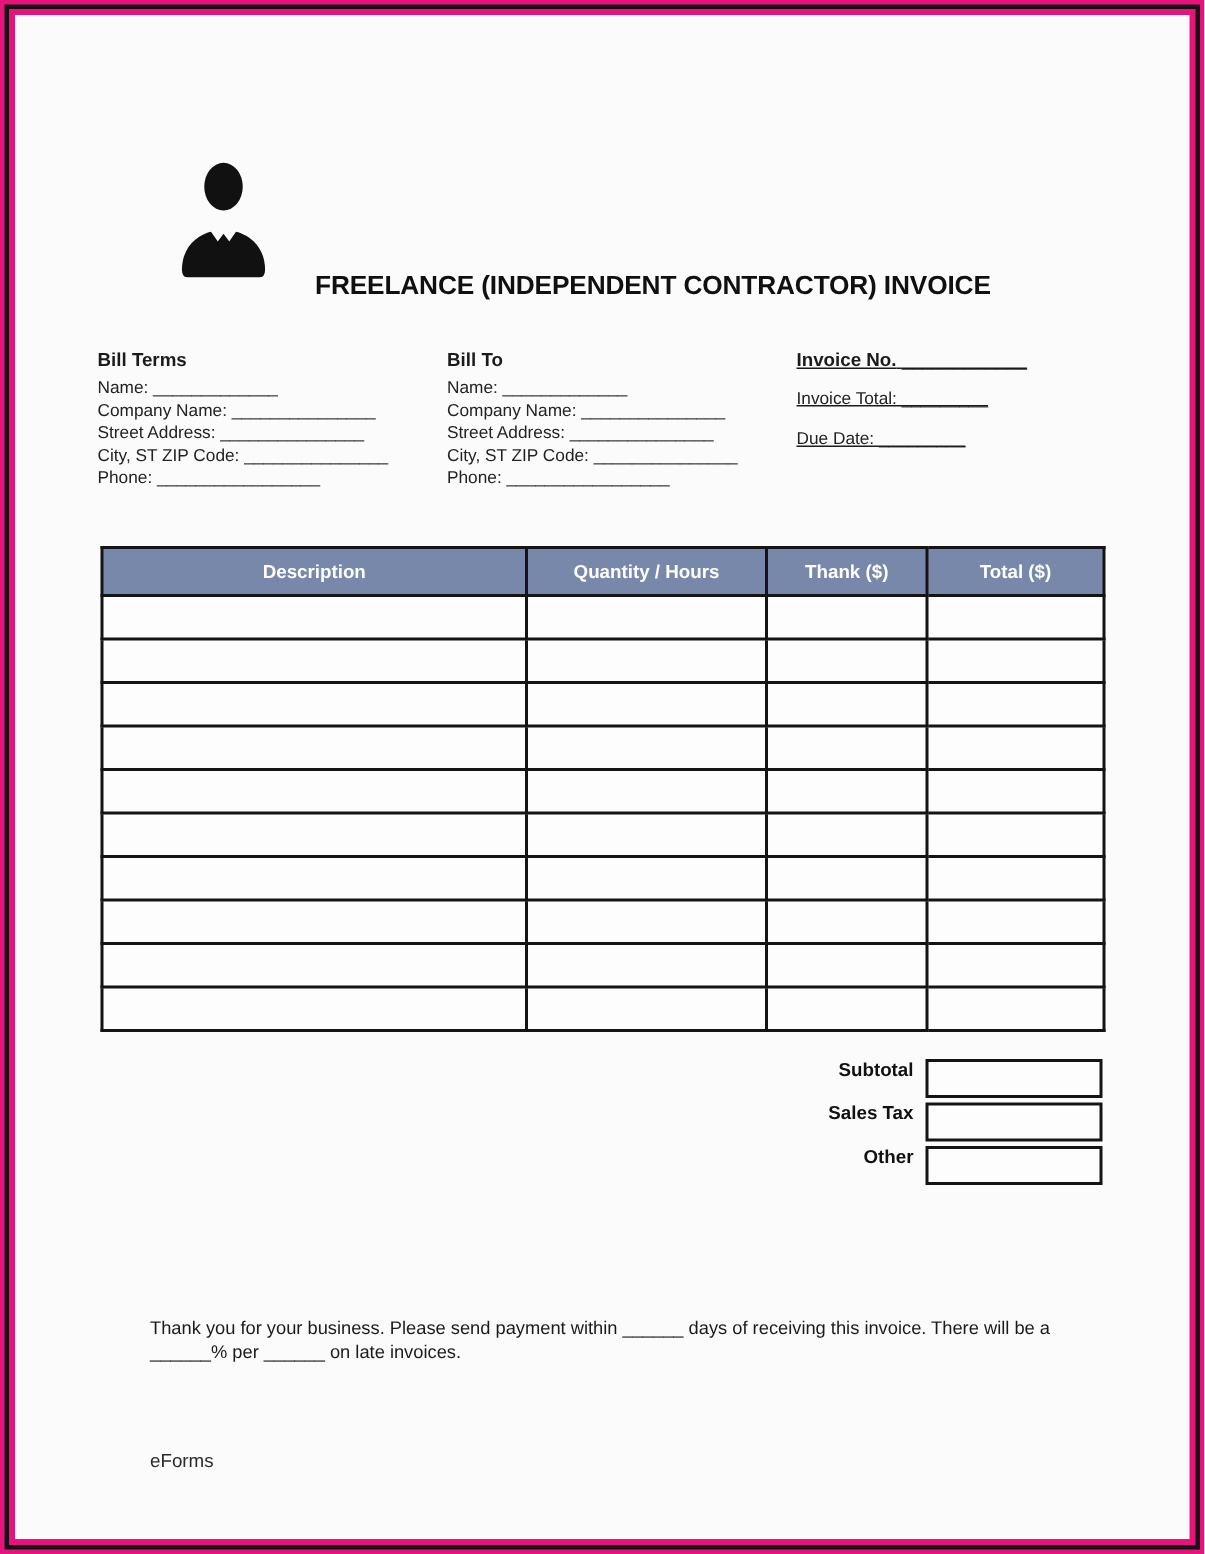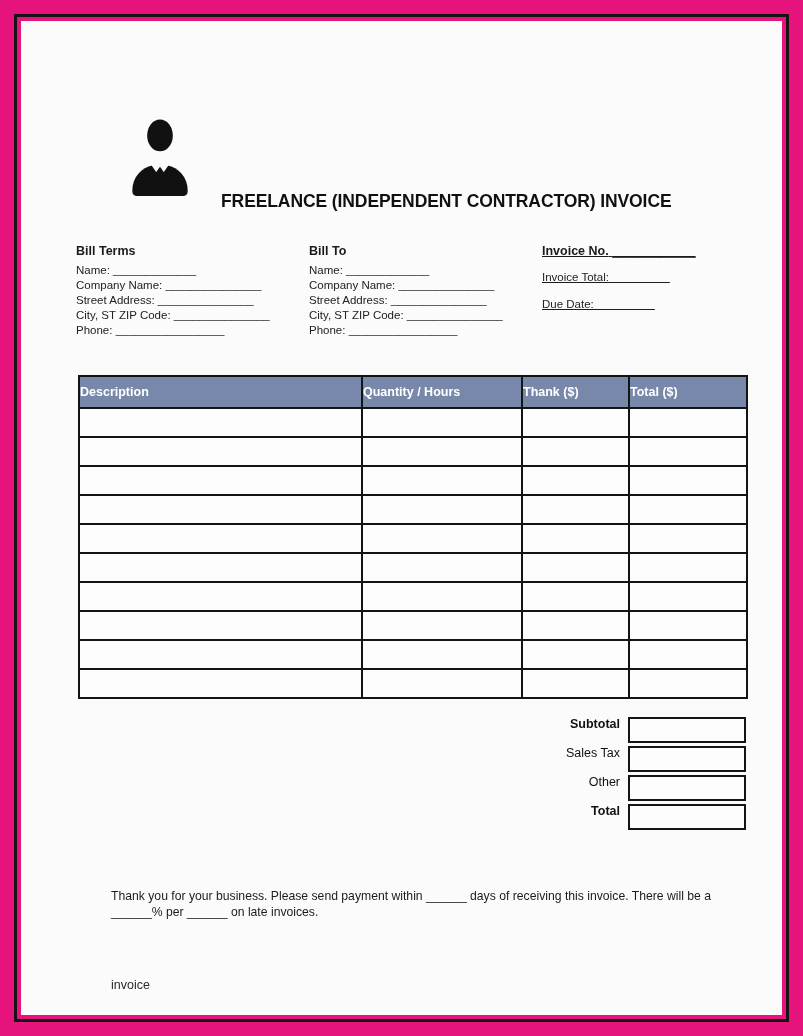--- a/index.html
+++ b/index.html
@@ -3,21 +3,21 @@
 <meta charset="utf-8">
 <style>
   html, body {
     margin: 0; padding: 0;
     width: 803px; height: 1036px;
     overflow: hidden;
     font-family: "Liberation Sans", "DejaVu Sans", sans-serif;
     background: #ffffff;
   }
   
-  .frame-outer { width: 803px; height: 1036px; box-sizing: border-box; background: #E7137D; padding: 14px; }
+  .frame-outer { width: 803px; height: 1036px; box-sizing: border-box; background: #E7137D; padding: 3px; }
   .frame-mid   { width: 100%; height: 100%; box-sizing: border-box; background: #141414; padding: 3px; }
   .frame-inner { width: 100%; height: 100%; box-sizing: border-box; background: #E7137D; padding: 4px; }
   .page {
     position: relative;
     width: 100%; height: 100%;
     box-sizing: border-box;
     background: #FCFBFB;
     color: #1b1b1b;
   }
   .person-icon { position: absolute; left: 108px; top: 97px; }
@@ -44,38 +44,39 @@
     table-layout: fixed;
     width: 668px;
   }
   table.items th {
     background: #7888AA;
     color: #ffffff;
     font-size: 12.5px;
     font-weight: bold;
     height: 30px;
     border: 2px solid #141414;
-    text-align: left;
+    text-align: center;
     padding: 0;
   }
   table.items td {
     height: 27px;
     border: 2px solid #141414;
     background: #FDFDFD;
     padding: 0;
   }
 
   .summary { position: absolute; left: 57px; top: 696px; width: 668px; }
   .summary-row { display: flex; align-items: flex-start; margin-bottom: 3px; }
   .summary-label {
     width: 542px;
     text-align: right;
     padding-right: 8px;
     font-size: 12.5px;
     color: #111;
+    font-weight: bold;
   }
   .summary-label.bold { font-weight: bold; }
   .summary-box {
     width: 118px; height: 26px;
     box-sizing: border-box;
     border: 2px solid #141414;
     background: #FDFDFD;
   }
 
   .terms-heading {
@@ -226,26 +227,22 @@
           <span class="summary-box"></span>
         </div>
         <div class="summary-row">
           <span class="summary-label">Sales Tax</span>
           <span class="summary-box"></span>
         </div>
         <div class="summary-row">
           <span class="summary-label">Other</span>
           <span class="summary-box"></span>
         </div>
-        <div class="summary-row">
-          <span class="summary-label bold">Total</span>
-          <span class="summary-box"></span>
-        </div>
       </div>
 
       <p class="terms-body">Thank you for your business. Please send payment within ______ days of receiving this invoice. There will be a ______% per ______ on late invoices.</p>
 
-      <div class="brand">invoice</div>
+      <div class="brand">eForms</div>
 
    </div>
   </div>
  </div>
 </div>
 
 </body></html>

